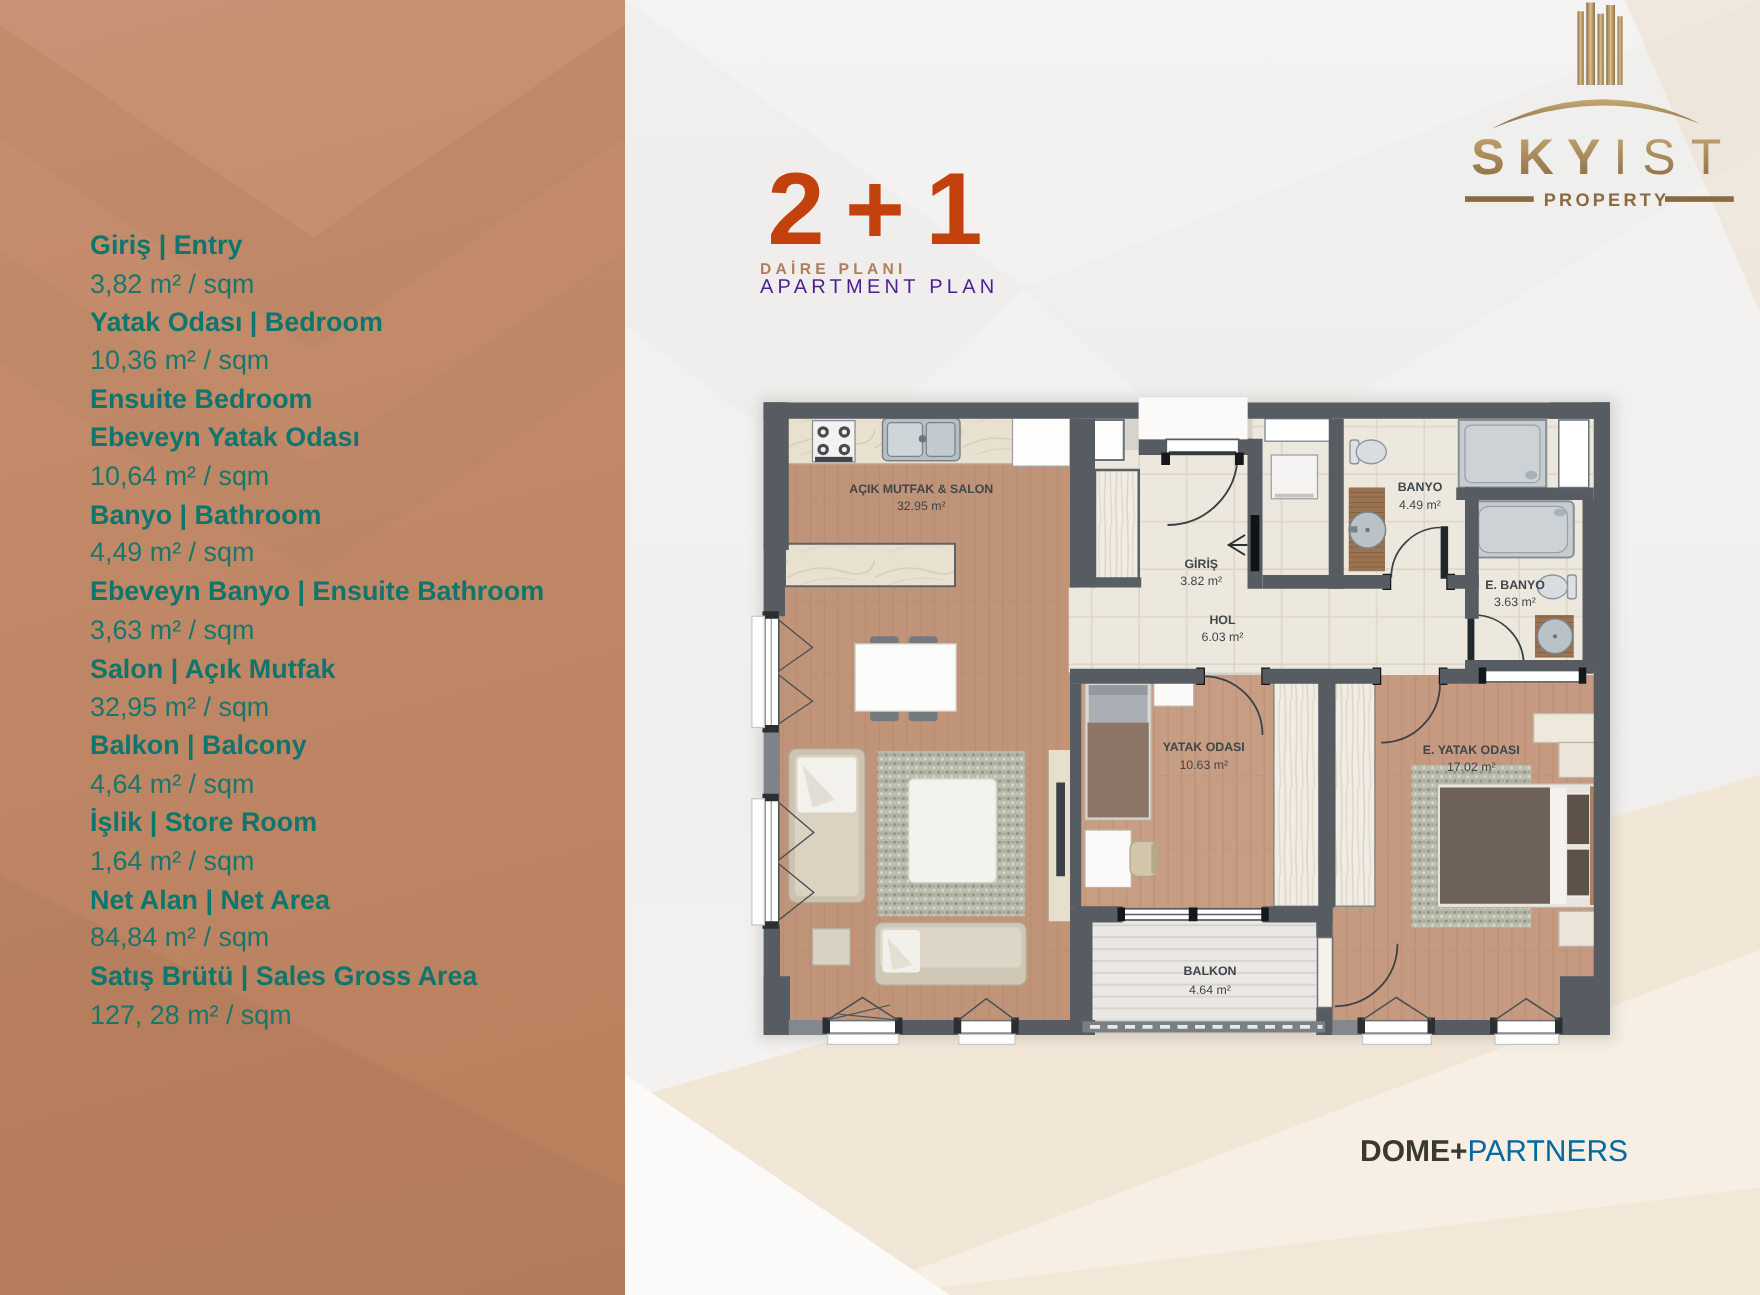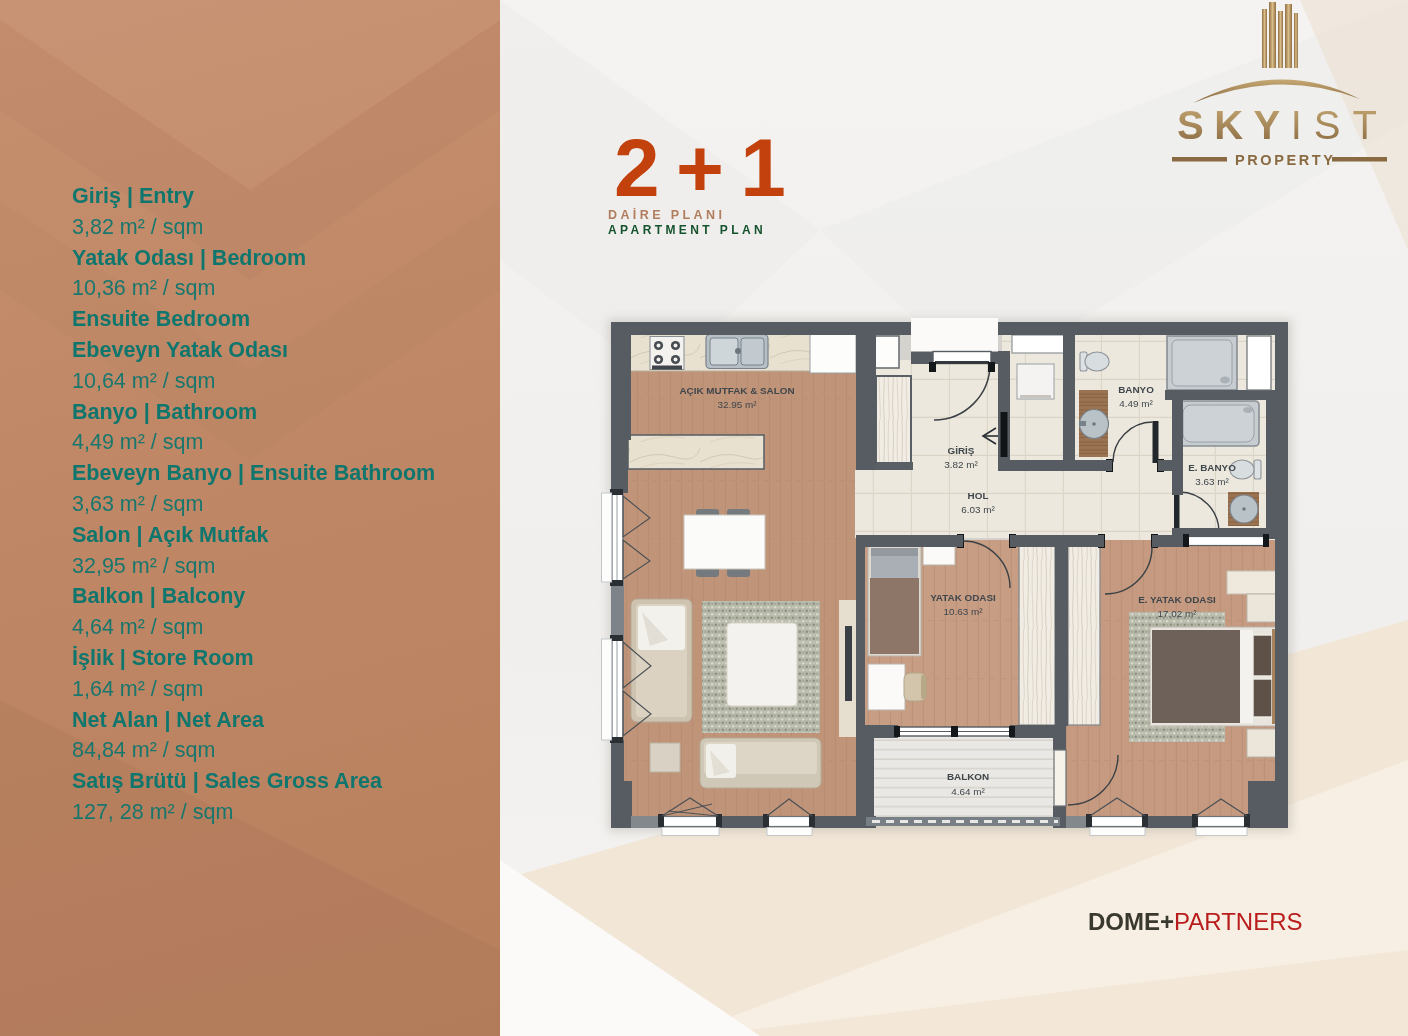--- a/index.html
+++ b/index.html
@@ -55,21 +55,21 @@
   <div style="font-weight:700">Net Alan | Net Area</div>
   <div style="opacity:.94">84,84 m² / sqm</div>
   <div style="font-weight:700">Satış Brütü | Sales Gross Area</div>
   <div style="opacity:.94">127, 28 m² / sqm</div>
 </div>
 
 <div class="abs" style="left:604px;top:127px;color:#c2410c;font-size:82px;font-weight:700;line-height:1;margin-left:10px;">2 + 1</div>
 
 <div class="abs" style="left:608px;top:209px;color:#b07e5f;font-size:12.5px;font-weight:700;letter-spacing:3.4px;line-height:12.5px;text-align:right;">DAİRE PLANI</div>
 
-<div class="abs" style="left:608px;top:224px;color:#14532d;font-size:12px;font-weight:700;letter-spacing:3.4px;line-height:12.5px;">APARTMENT PLAN</div>
+<div class="abs" style="left:608px;top:224px;color:#4c1d95;font-size:16px;font-weight:400;letter-spacing:3.4px;line-height:12.5px;">APARTMENT PLAN</div>
 
 <svg class="abs" style="left:1160px;top:0;" width="240" height="180" viewBox="0 0 240 180">
   <defs>
     <linearGradient id="gold" x1="0" y1="0" x2="1" y2="0">
       <stop offset="0" stop-color="#8f6f45"></stop>
         <stop offset=".5" stop-color="#d9bc86"></stop>
         <stop offset="1" stop-color="#8f6f45"></stop>
     </linearGradient>
     <linearGradient id="gold2" x1="0" y1="0" x2="0" y2="1">
       <stop offset="0" stop-color="#c5a873"></stop>
@@ -90,21 +90,21 @@
   <text x="17" y="139" font-size="40" font-weight="700" letter-spacing="10.5" fill="url(#gold2)" font-family="Liberation Sans">SKY<tspan font-weight="400" letter-spacing="12">IST</tspan></text>
 
   <g fill="#8a6a42">
     <rect x="12" y="157" width="55" height="4.5"></rect>
     <rect x="172" y="157" width="55" height="4.5"></rect>
   </g>
 
   <text x="75" y="165" font-size="14.5" font-weight="700" letter-spacing="2.6" fill="#8a6a42" font-family="Liberation Sans">PROPERTY</text>
 </svg>
 
-<div class="abs" style="left:1088px;top:908px;font-size:24px;color:#39392f;"><span style="font-weight:700;">DOME+</span><span style="color:#b91c1c;">PARTNERS</span></div>
+<div class="abs" style="left:1088px;top:908px;font-size:24px;color:#39392f;"><span style="font-weight:700;">DOME+</span><span style="color:#0369a1;">PARTNERS</span></div>
 
 <svg class="abs" style="left:595px;top:310px;" width="710" height="545" viewBox="595 310 710 545">
 <defs>
   <filter id="blur6" x="-5%" y="-5%" width="110%" height="110%">
         <feGaussianBlur stdDeviation="5"></feGaussianBlur>
       </filter>
   <pattern id="woodv" width="11" height="140" patternUnits="userSpaceOnUse">
     <rect width="11" height="140" fill="#c6947300"></rect>
     <rect x="9.8" width="1.4" height="140" fill="#a67f65" opacity=".33"></rect>
     <rect x="4" y="60" width="5.4" height="1.2" fill="#a67f65" opacity=".25"></rect>

